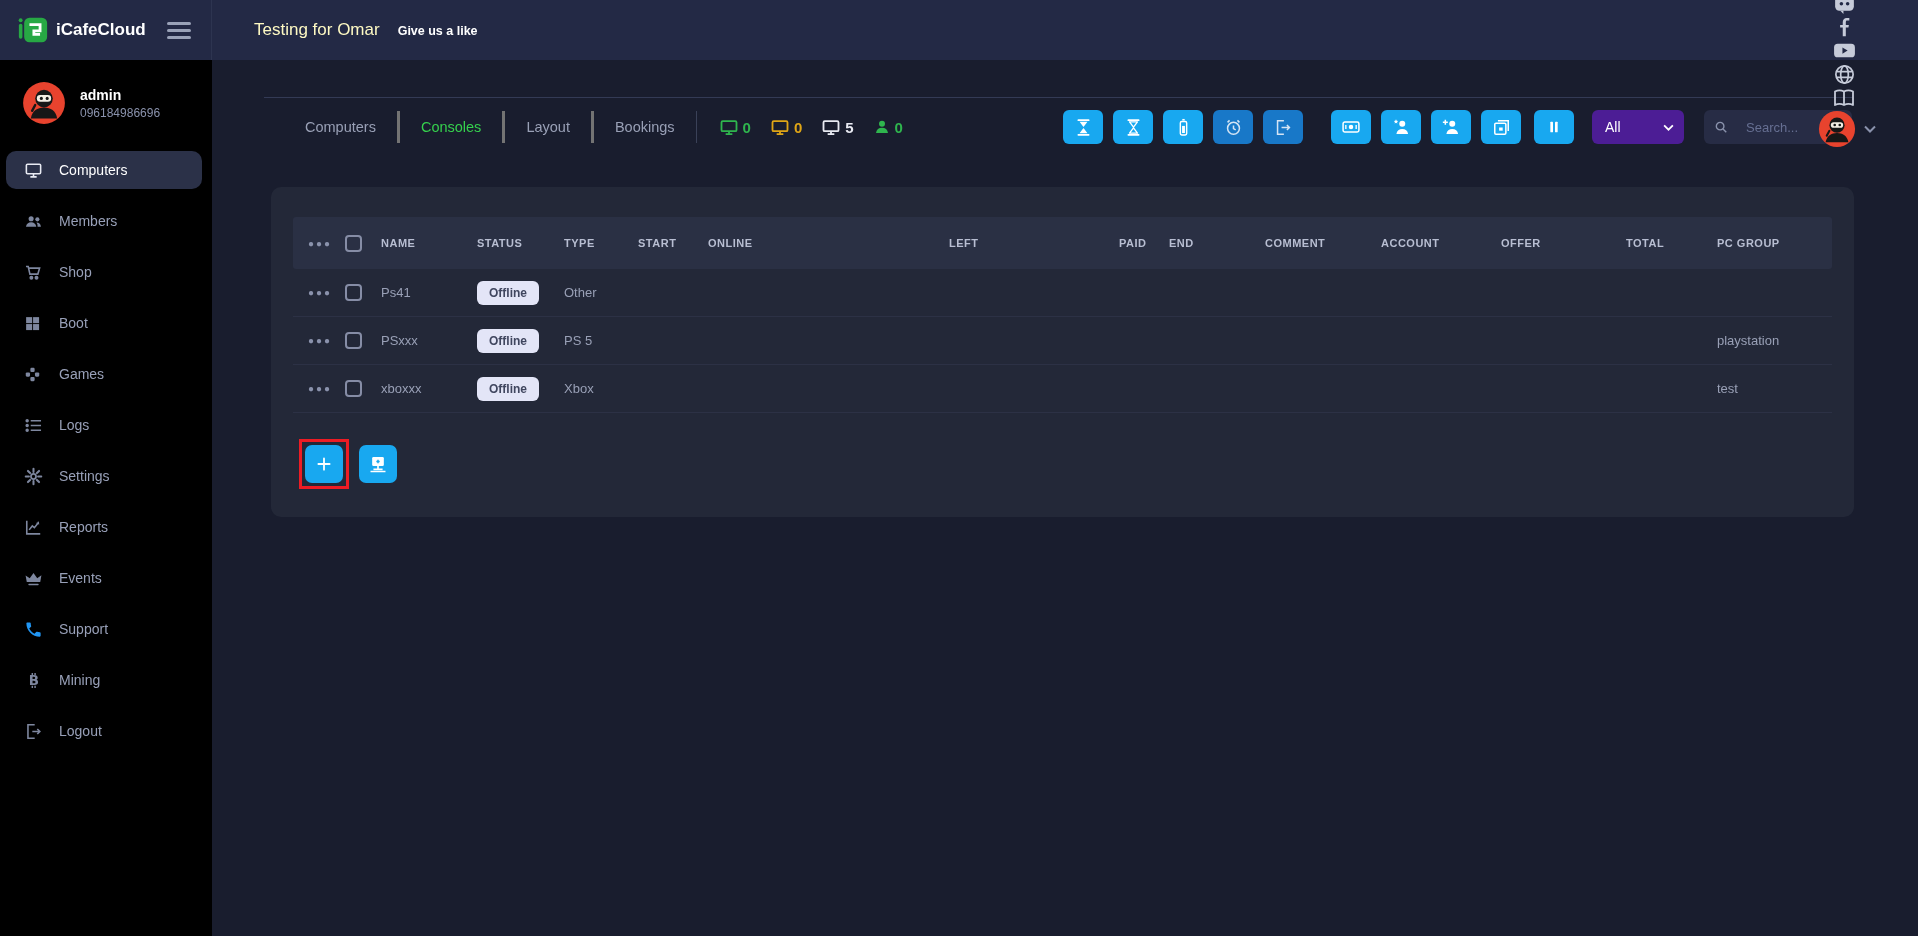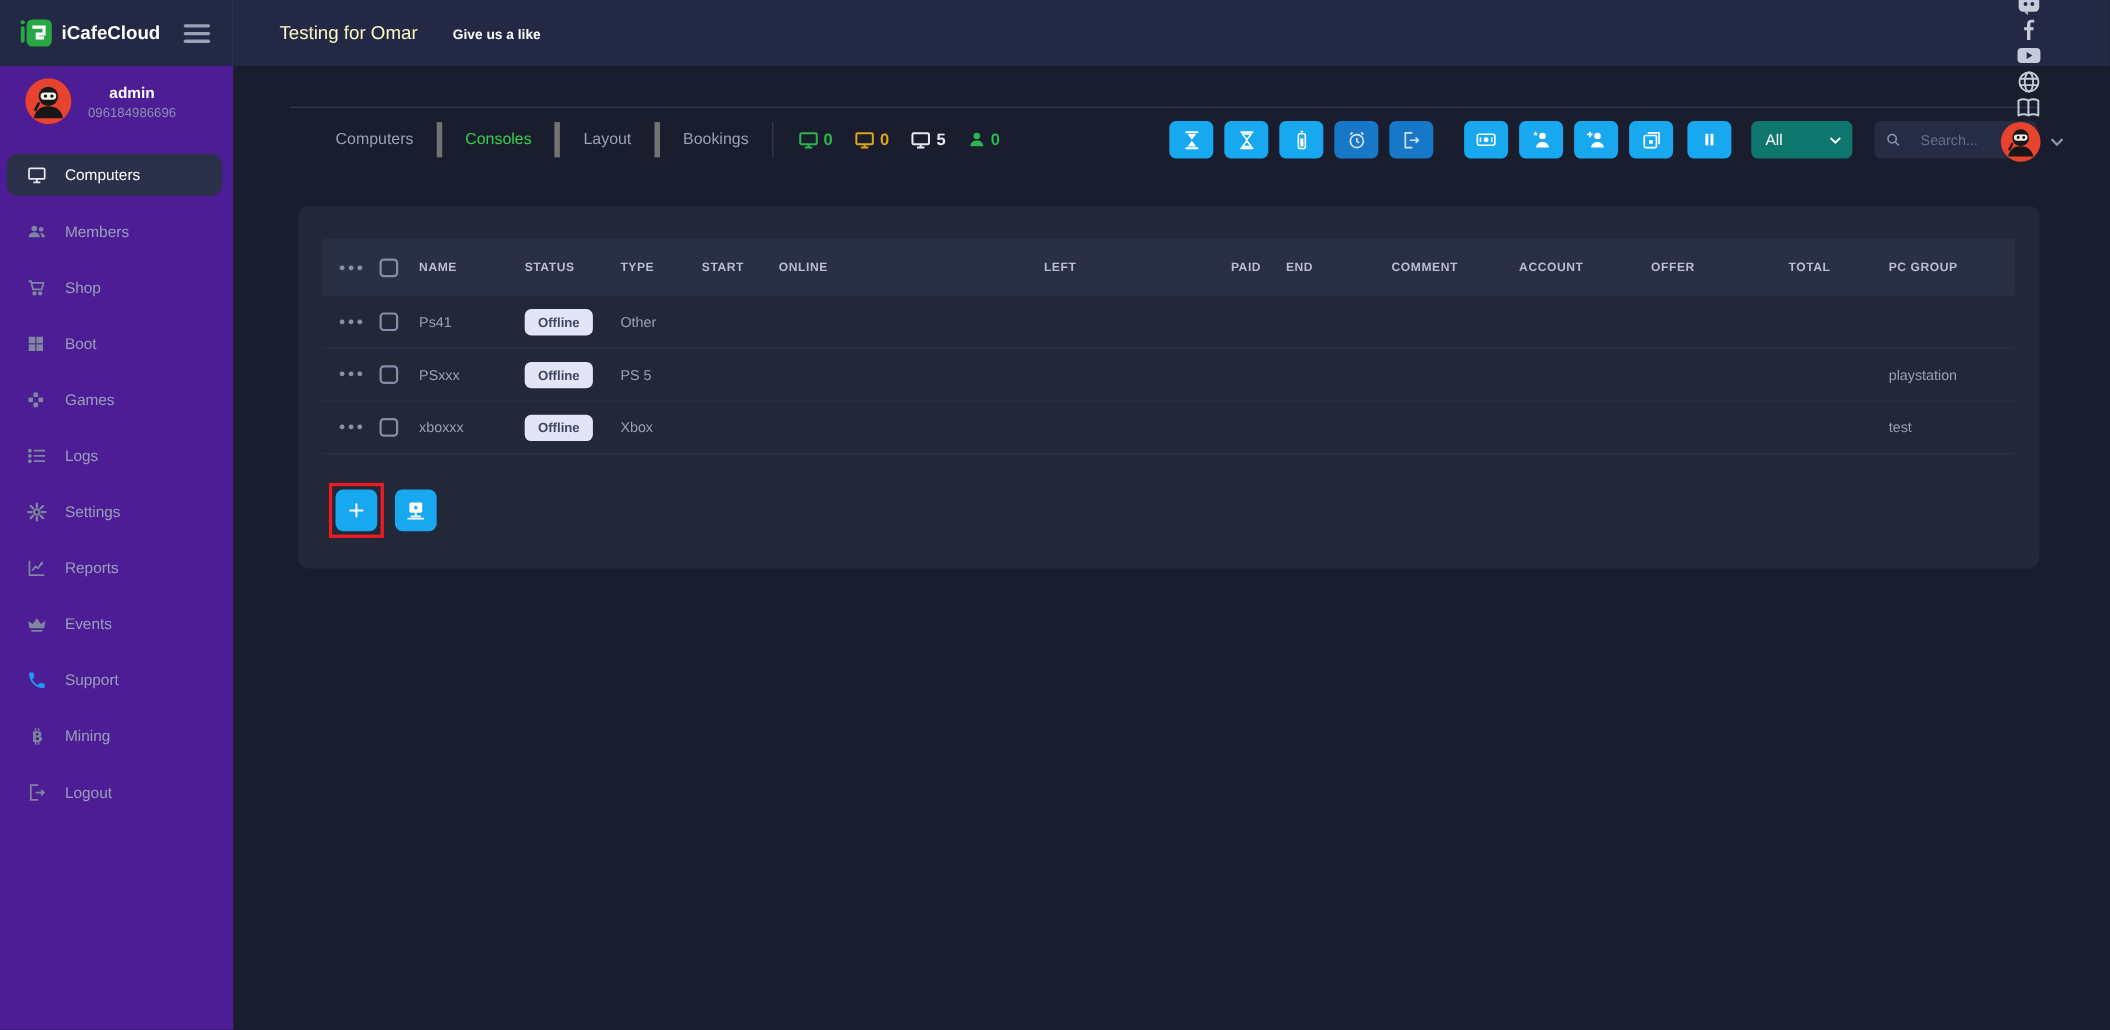--- a/index.html
+++ b/index.html
@@ -11,59 +11,59 @@
   .topbar { position:absolute; top:0; left:0; right:0; height:60px; background:#232945;
     display:flex; align-items:center; z-index:5; }
   .brandzone { width:212px; height:100%; display:flex; align-items:center;
     padding:0 20px 0 18px; border-right:1px solid #2d3450; justify-content:space-between; }
   .brand { display:flex; align-items:center; gap:8px;text-align:center; }
   .brand-name { color:#ffffff; font-size:17px; font-weight:bold; }
   .hamburger { width:24px; cursor:pointer; }
   .hamburger div { height:3px; background:#9aa2b8; border-radius:2px; margin:4px 0; }
   .titlezone { display:flex; align-items:baseline; margin-left:42px; }
   .page-title { color:#fef9c3; font-size:17px; }
-  .like-link { color:#ffffff; font-size:12.5px; font-weight:bold; margin-left:32px; cursor:pointer; }
+  .like-link { color:#ffffff; font-size:12.5px; font-weight:bold; margin-left:18px; cursor:pointer; }
   .topright { margin-left:auto; display:flex; align-items:center; padding-right:26px;flex-direction:column; }
   .days-badge { background:#28a745; color:#fff; font-size:13px; font-weight:bold;
     padding:9px 15px; border-radius:5px; margin-right:26px; cursor:pointer; }
   .ticon { color:#c6cbd9; margin-left:15px; cursor:pointer; }
   .avatar-wrap { display:flex; align-items:center; margin-left:20px; cursor:pointer; }
   .chev { margin-left:8px; color:#8a92ac; }
 
   
-  .sidebar { position:absolute; top:48px; left:0; bottom:0; width:212px; background:#4c1d95;text-align:center; }
+  .sidebar { position:absolute; top:59px; left:0; bottom:0; width:212px; background:#000000; }
   .adminrow { display:flex; align-items:center; gap:14px; padding:22px 0 18px 22px; }
   .admin-name { color:#fff; font-size:14px; font-weight:bold; }
   .admin-phone { color:#8a92ac; font-size:12px; margin-top:3px; }
   .nav { margin-top:8px; }
   .nav-item { height:38px; margin:0 10px 13px 6px; display:flex; align-items:center; gap:16px;
     padding-left:18px; color:#98a0b8; font-size:14px; border-radius:10px; cursor:pointer; }
   .nav-item .nicon { color:#7e879f; width:19px; }
   .nav-item.active { background:#2b3148; color:#ffffff; }
   .nav-item.active .nicon { color:#e8eaf2; }
   .nicon.blue { color:#2196f3 !important; }
 
   
   .main { position:absolute; left:212px; top:60px; right:0; bottom:0; }
   .rule { height:1px; background:#333a55; margin:37px 66px 0 52px; }
   .toolbar { display:flex; align-items:center; margin:9px 66px 0 52px; height:40px; }
   .tabs { display:flex; align-items:center; margin-left:20px; }
   .tab { height:32px; line-height:32px; padding:0 21px; font-size:14.5px; color:#99a0b6; cursor:pointer; }
-  .tab:not(:first-child) { border-left:5px solid #737373; }
+  .tab:not(:first-child) { border-left:3px solid #737373; }
   .tab.active { color:#35d04d; }
   .counters { display:flex; align-items:center; gap:19px; height:32px;
     border-left:1px solid #3a4158; padding-left:22px; }
   .counter { display:flex; align-items:center; gap:4px; font-size:15px; font-weight:bold; cursor:pointer; }
   .c-green { color:#2fb54e; } .c-yellow { color:#dfa516; } .c-white { color:#e8eaf2; }
   .spacer { flex:1; }
   .tbtn { width:40px; height:34px; border-radius:6px; background:#18a8f0; color:#fff;
     display:flex; align-items:center; justify-content:center; margin-left:10px; cursor:pointer; }
   .tbtn.dim { background:#1878c8; color:#d4e4f4; }
   .gap28 { margin-left:28px !important; } .gap13 { margin-left:13px !important; }
-  .filter-select { margin-left:18px; width:92px; height:34px; background:#0f766e; border-radius:6px;
+  .filter-select { margin-left:18px; width:92px; height:34px; background:#4c1d95; border-radius:6px;
     display:flex; align-items:center; justify-content:space-between; padding:0 10px 0 13px;
     color:#fff; font-size:14px; cursor:pointer; }
   .searchbox { margin-left:20px; width:148px; height:34px; background:#272c45; border-radius:6px;
     display:flex; align-items:center; padding:0 10px; gap:18px; }
   .searchbox input { flex:1; min-width:0; background:transparent; border:none; outline:none;
     color:#aab0c8; font-size:13px; font-family:inherit; }
   .searchbox input::placeholder { color:#666f92; }
 
   
   .card { margin:40px 64px 0 59px; background:#232838; border-radius:10px; padding:30px 22px 28px; }

